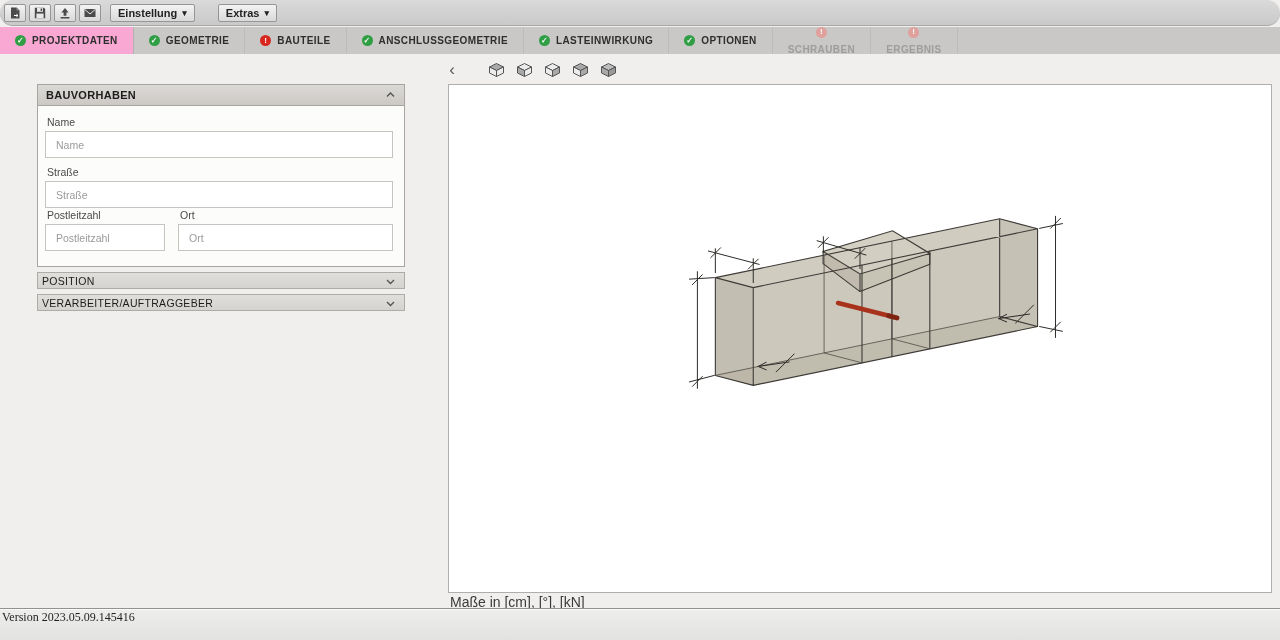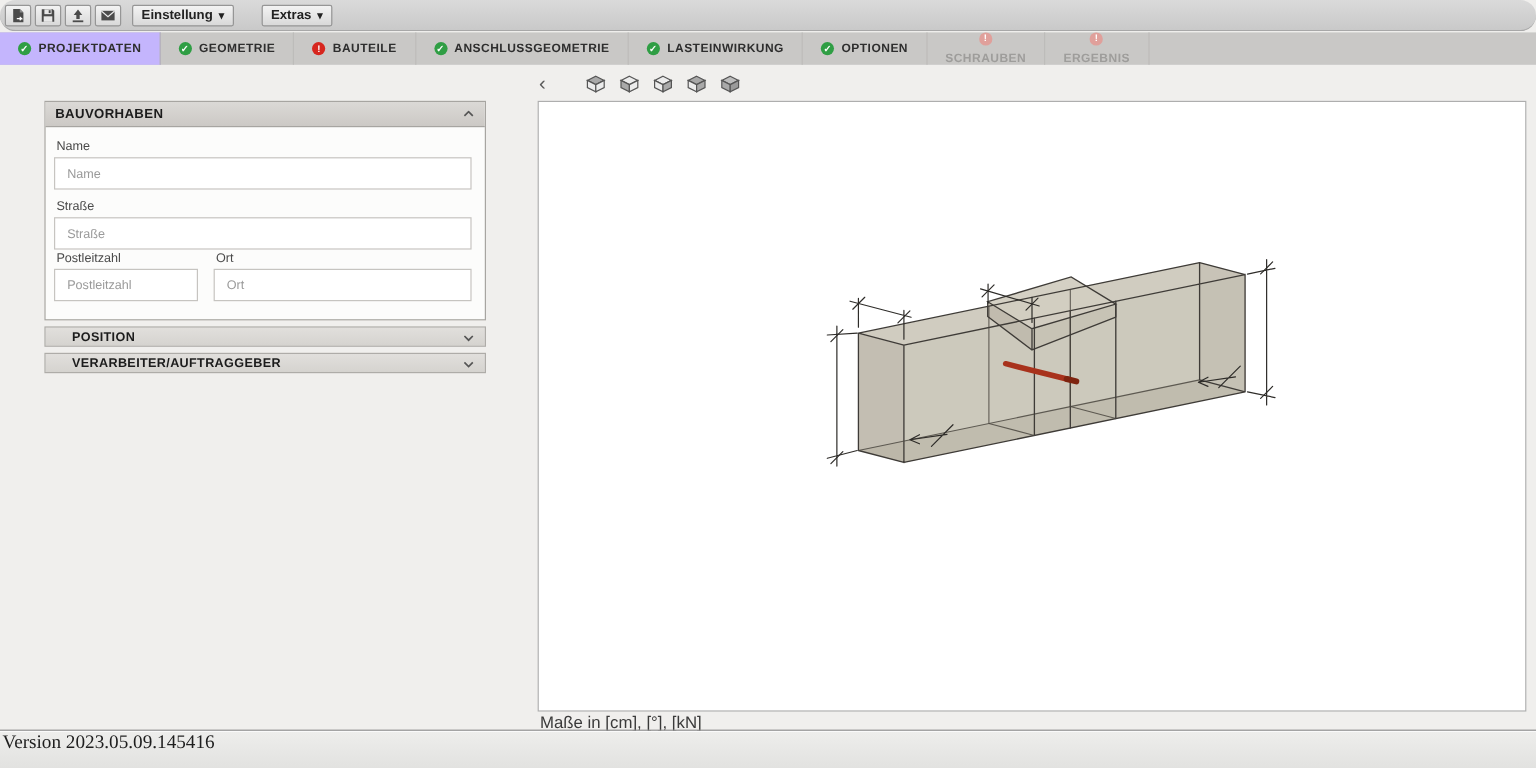--- a/index.html
+++ b/index.html
@@ -17,21 +17,21 @@
     background:linear-gradient(#f3f3f3,#d9d9d9); border:1px solid #969696; border-radius:2px;
     font-size:11px; font-weight:bold; color:#222; display:flex; align-items:center; gap:5px; cursor:pointer; }
   .caret { font-size:9px; color:#222; }
 
   
   .tabbar { position:absolute; left:0; top:27px; width:1280px; height:27px;
     background:#c9c8c6; display:flex; }
   .tab { height:27px; display:flex; align-items:center; justify-content:center; gap:6px;
     padding:0 15px; font-size:10px; font-weight:bold; letter-spacing:.4px; color:#2e2e2e;
     cursor:pointer; border-right:1px solid #bdbcba; white-space:nowrap; }
-  .tab.active { background:#c4b5fd; border-right:1px solid #b3b2b0; }
+  .tab.active { background:#f9a8d4; border-right:1px solid #b3b2b0; }
   .tab.disabled { color:#9e9d9b; cursor:default;flex-direction:column; }
   .ticon { width:11px; height:11px; border-radius:50%; color:#fff; font-size:8px;
     font-weight:bold; display:flex; align-items:center; justify-content:center; flex:0 0 auto;
     line-height:1; }
   .ticon.ok { background:#2f9e44; }
   .ticon.ok::before { content:"✓"; }
   .ticon.err { background:#d7261e; }
   .ticon.err::before { content:"!"; }
   .ticon.err-dis { background:#e0a09b; }
   .ticon.err-dis::before { content:"!"; }
@@ -48,41 +48,41 @@
   .f-label { font-size:10.5px; color:#4a4a4a; margin:8px 0 3px 2px; }
   .f-label:first-child { margin-top:1px; }
   .f-input { width:100%; height:27px; border:1px solid #c6c4c0; background:#fff;
     padding:0 10px; font-size:10.5px; color:#333; font-family:"Liberation Sans",sans-serif; }
   .f-input::placeholder { color:#9a9a9a; }
   .f-row { display:flex; }
   .f-col-plz { width:120px; flex:0 0 auto; }
   .f-col-ort { flex:1; margin-left:13px; }
   .sec-collapsed { height:17px; margin-top:5px; border:1px solid #aeaca8;
     background:linear-gradient(#e1dfdc,#d5d3cf); display:flex; align-items:center;
-    padding:0 22px; font-size:10.5px; font-weight:bold; color:#1c1c1c; letter-spacing:.3px;
+    padding:0 4px; font-size:10.5px; font-weight:normal; color:#1c1c1c; letter-spacing:.3px;
     cursor:pointer; position:relative; }
   .sec-collapsed .chev { position:absolute; right:9px; top:6px; }
 
   
   .viewtools { position:absolute; left:444px; top:59px; height:21px;
     display:flex; align-items:center; gap:7px; }
   .back-btn { width:16px; height:20px; border:none; background:transparent; color:#5a5a5a;
     font-size:17px; line-height:18px; cursor:pointer; padding:0; }
   .cube-btn { width:21px; height:19px; border:none; background:transparent; cursor:pointer;
     padding:0; display:flex; align-items:center; justify-content:center; }
   .viewport { position:absolute; left:448px; top:84px; width:824px; height:509px;
     background:#fff; border:1px solid #aeaeae; }
   .viewport svg { display:block; width:100%; height:100%; }
   .units { position:absolute; left:450px; top:594px; font-size:14px; color:#3a3a3a; }
 
   
   .statusbar { position:absolute; left:0; top:608px; width:1280px; height:32px;
     border-top:1px solid #929292; box-shadow:inset 0 1px 0 #fafafa;
     background:linear-gradient(#eeeeec,#e2e2e0); }
-  .version { font-family:"Liberation Serif", serif; font-size:16px; color:#1e1e1e;
+  .version { font-family:"Liberation Serif", serif; font-size:12px; color:#1e1e1e;
     padding:1px 0 0 2px; }
 
   .edge { stroke:#3e3b37; stroke-width:1.1; fill:none; stroke-linecap:round; }
   .edge-thin { stroke:#4a473f; stroke-width:0.9; fill:none; opacity:.85; }
   .dim { stroke:#2e2c29; stroke-width:1; fill:none; stroke-linecap:round; }
 </style>
 </head>
 <body>
 
 <div class="toolbar">

